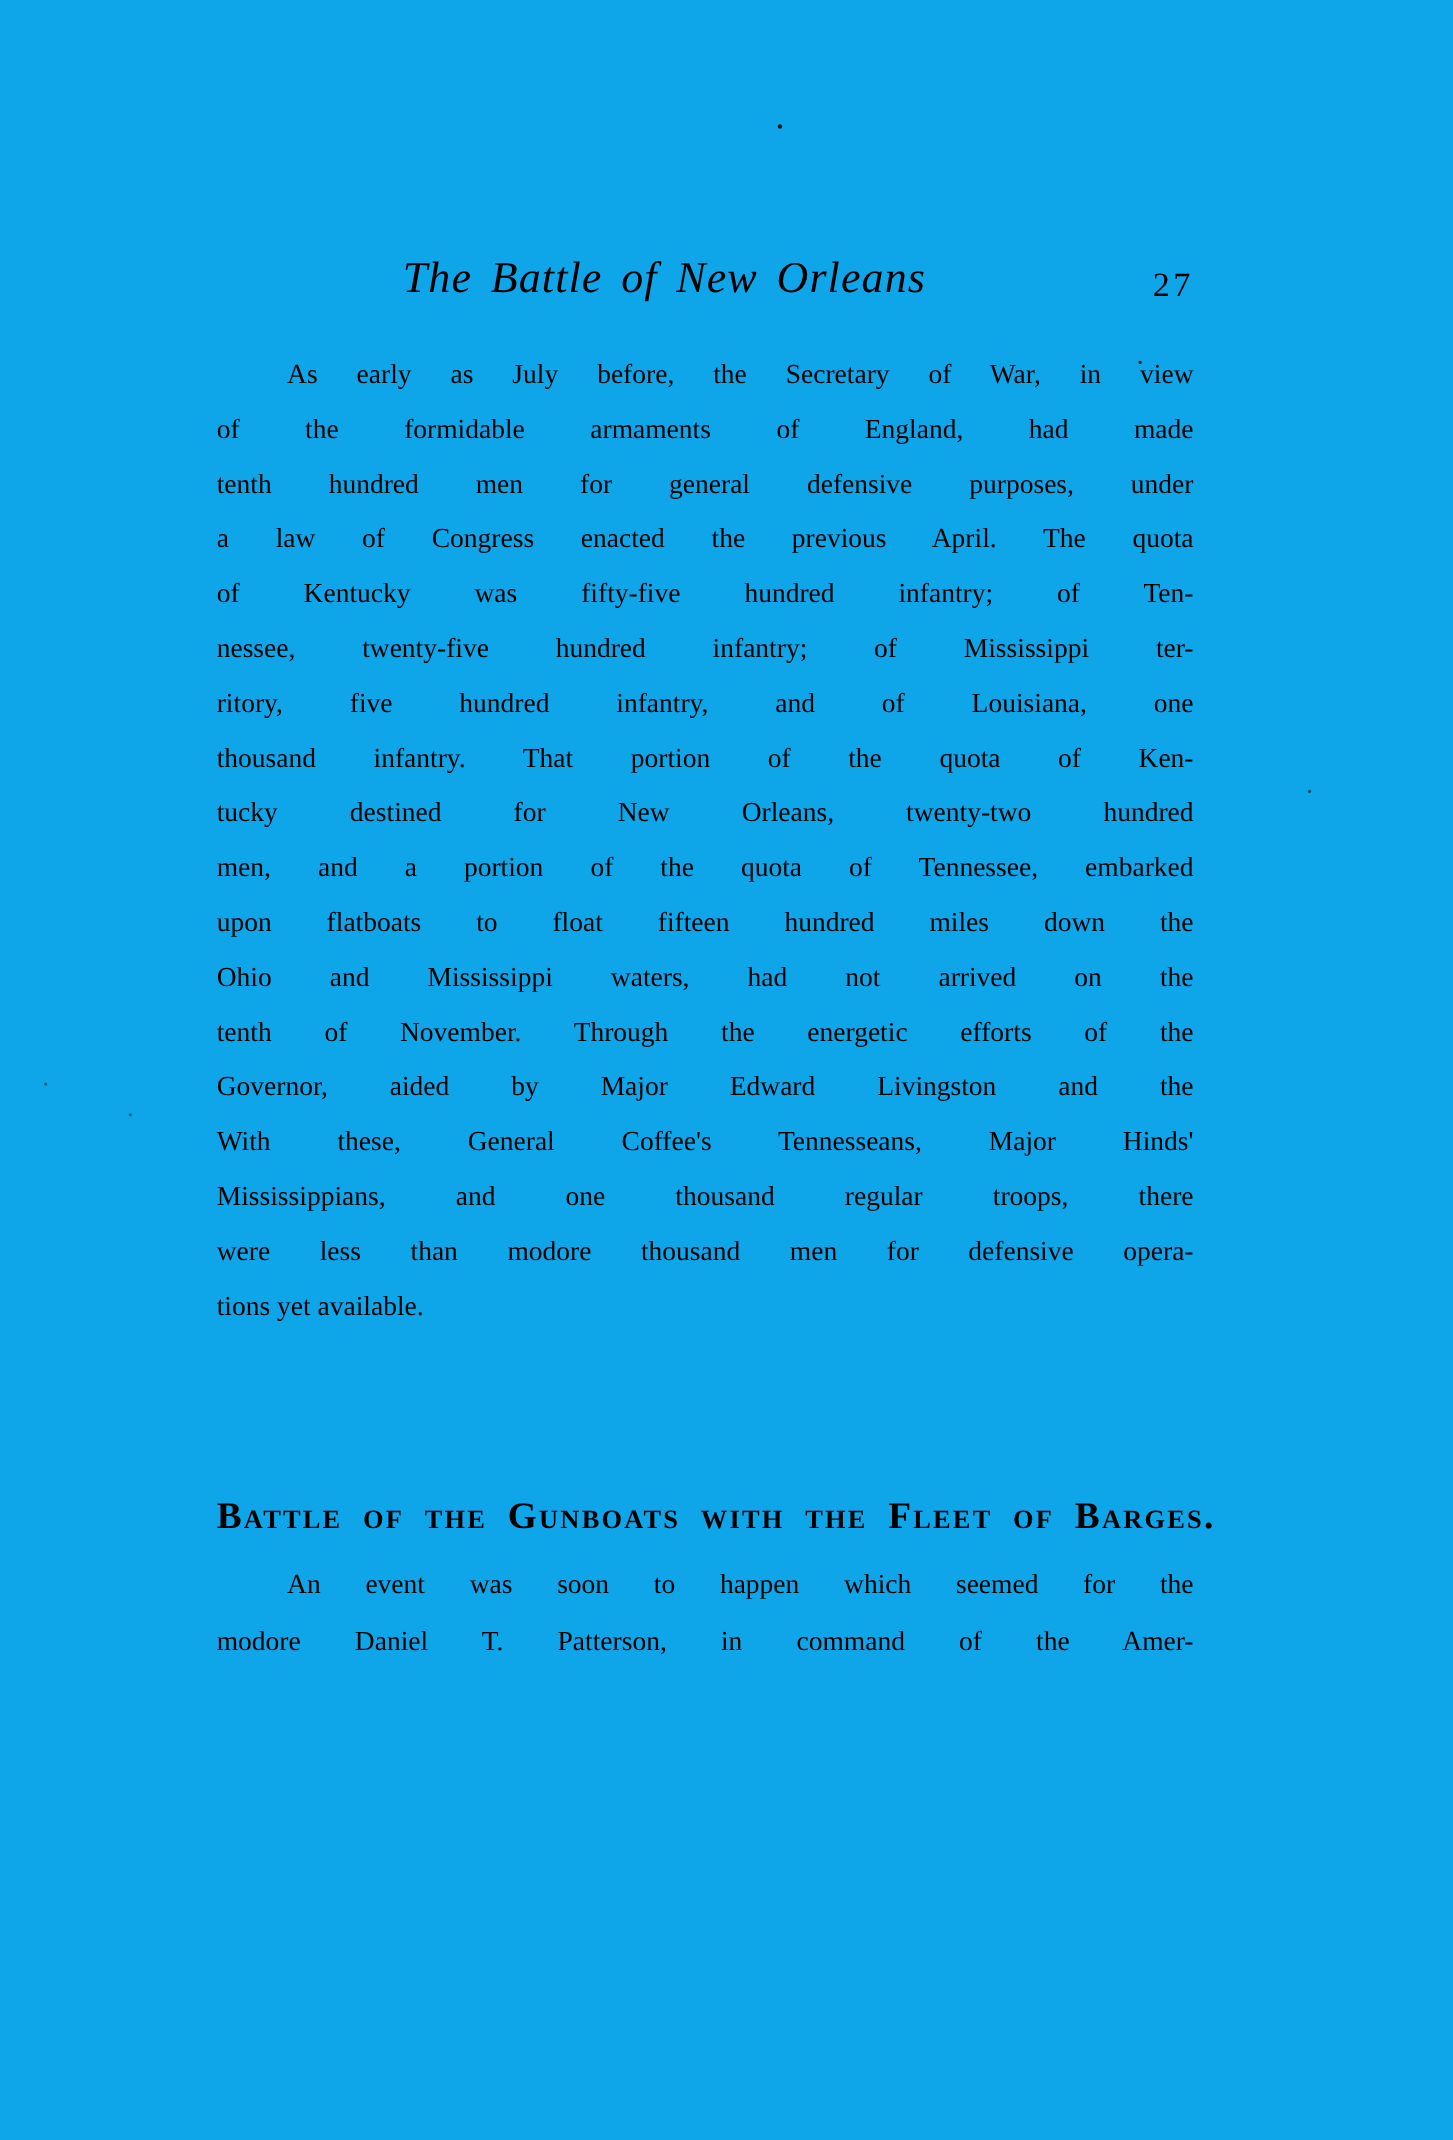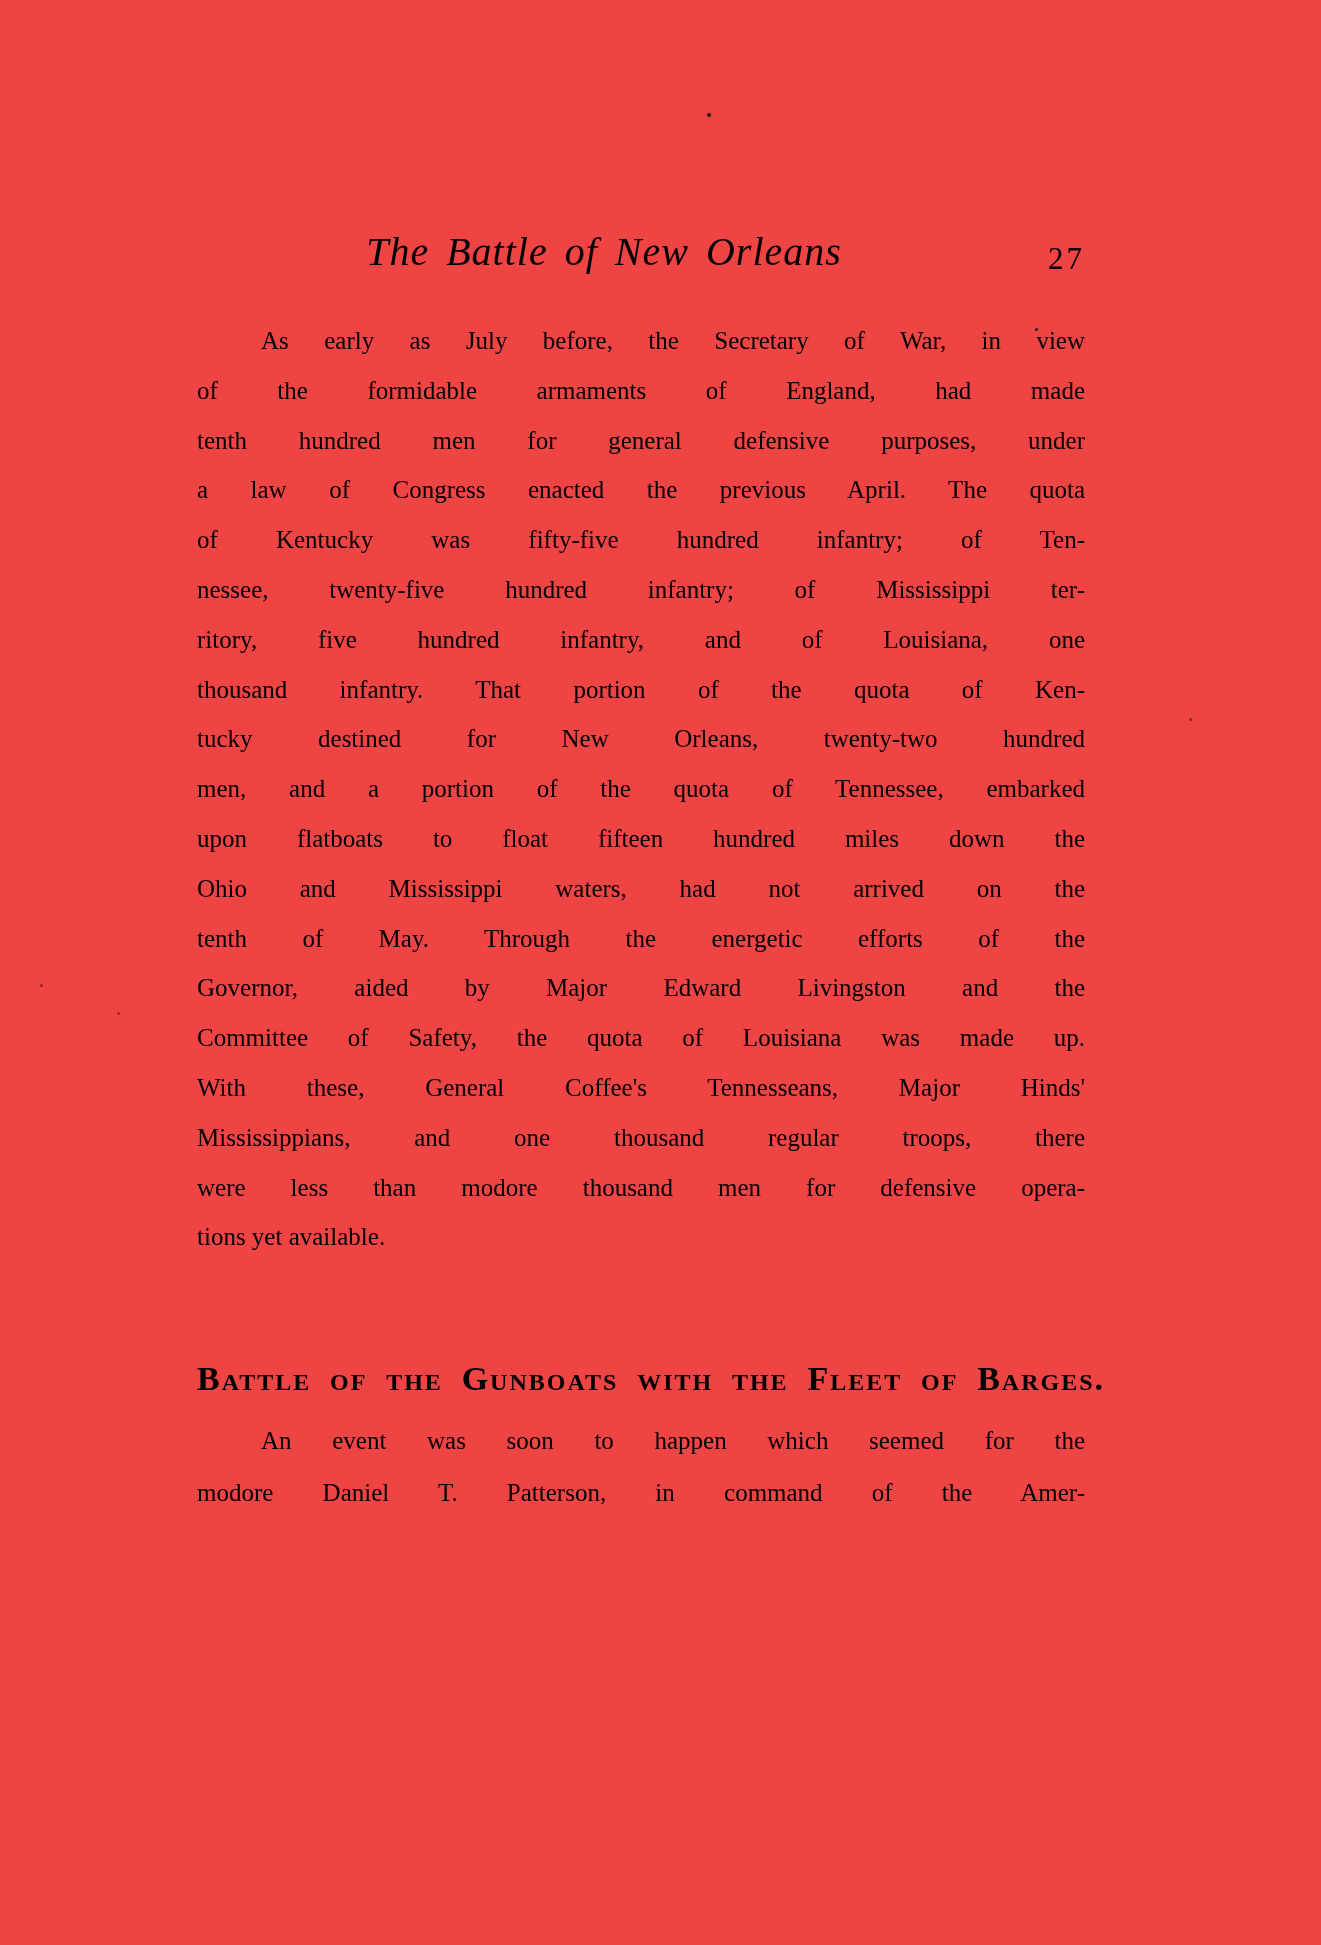--- a/index.html
+++ b/index.html
@@ -1,20 +1,20 @@
 <!DOCTYPE html>
 <html><head>
 <meta charset="utf-8">
 <style>
   html, body { margin: 0; padding: 0; background: #ffffff; }
   .page {
     position: relative;
     width: 1321px;
     height: 1945px;
-    background: #ef4444;
+    background: #0ea5e9;
     font-family: "Liberation Serif", serif;
     color: #000000;
     overflow: hidden;
   }
   .running-title {
     position: absolute;
     left: 160px;
     top: 232px;
     width: 888px;
     text-align: center;
@@ -82,23 +82,22 @@
     <div class="line">tenth hundred men for general defensive purposes, under</div>
     <div class="line">a law of Congress enacted the previous April. The quota</div>
     <div class="line">of Kentucky was fifty-five hundred infantry; of Ten-</div>
     <div class="line">nessee, twenty-five hundred infantry; of Mississippi ter-</div>
     <div class="line">ritory, five hundred infantry, and of Louisiana, one</div>
     <div class="line">thousand infantry. That portion of the quota of Ken-</div>
     <div class="line">tucky destined for New Orleans, twenty-two hundred</div>
     <div class="line">men, and a portion of the quota of Tennessee, embarked</div>
     <div class="line">upon flatboats to float fifteen hundred miles down the</div>
     <div class="line">Ohio and Mississippi waters, had not arrived on the</div>
-    <div class="line">tenth of May. Through the energetic efforts of the</div>
+    <div class="line">tenth of November. Through the energetic efforts of the</div>
     <div class="line">Governor, aided by Major Edward Livingston and the</div>
-    <div class="line">Committee of Safety, the quota of Louisiana was made up.</div>
     <div class="line">With these, General Coffee's Tennesseans, Major Hinds'</div>
     <div class="line">Mississippians, and one thousand regular troops, there</div>
     <div class="line">were less than modore thousand men for defensive opera-</div>
     <div class="line lastline">tions yet available.</div>
   </div>
 
   <div class="section-heading">Battle of the Gunboats with the Fleet of Barges.</div>
 
   <div class="body-block para2">
     <div class="line indent">An event was soon to happen which seemed for the</div>

